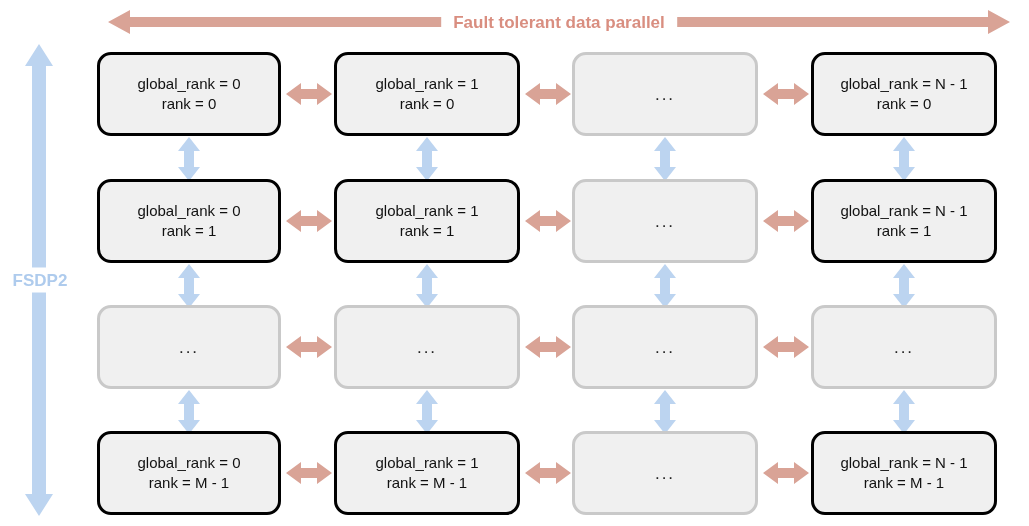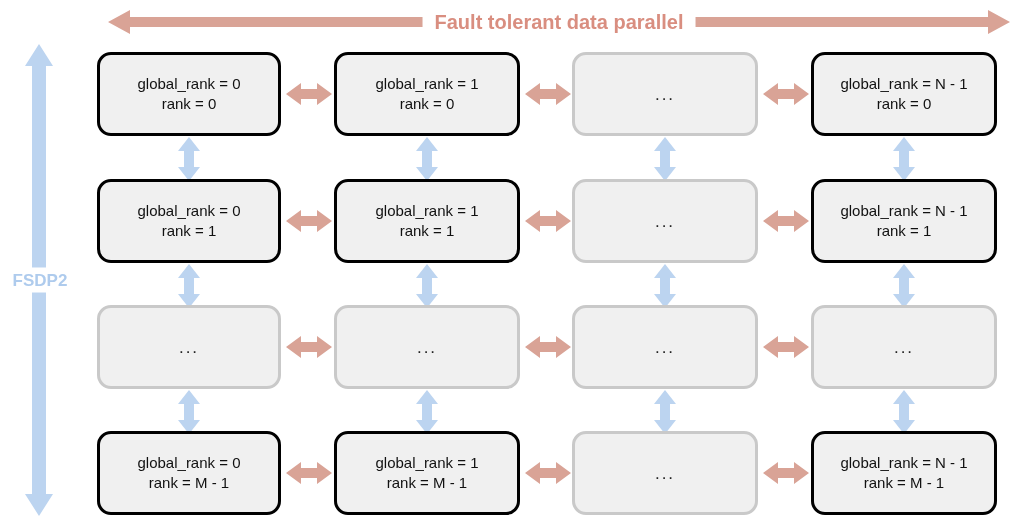--- a/index.html
+++ b/index.html
@@ -28,21 +28,21 @@
   }
   .h-axis-svg { display: block; }
   #top-axis-label {
     position: absolute;
     left: 50%;
     top: 50%;
     transform: translate(-50%, -50%);
     background: #ffffff;
     padding: 0 12px;
     color: #d98e80;
-    font-size: 20px;
+    font-size: 17px;
     font-weight: bold;
     white-space: nowrap;
     line-height: 1;
   }
 
   
   #left-axis {
     position: absolute;
     left: 22px;
     top: 44px;

